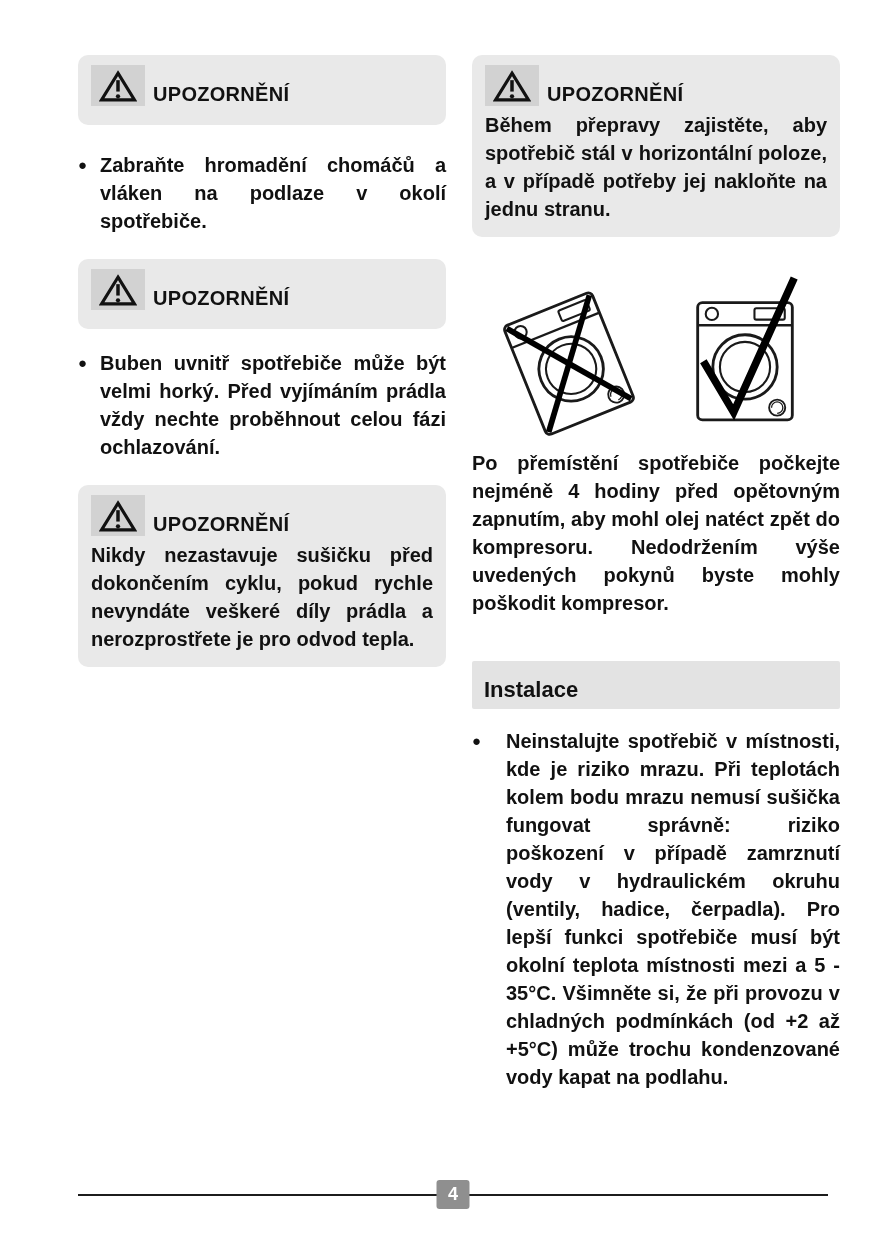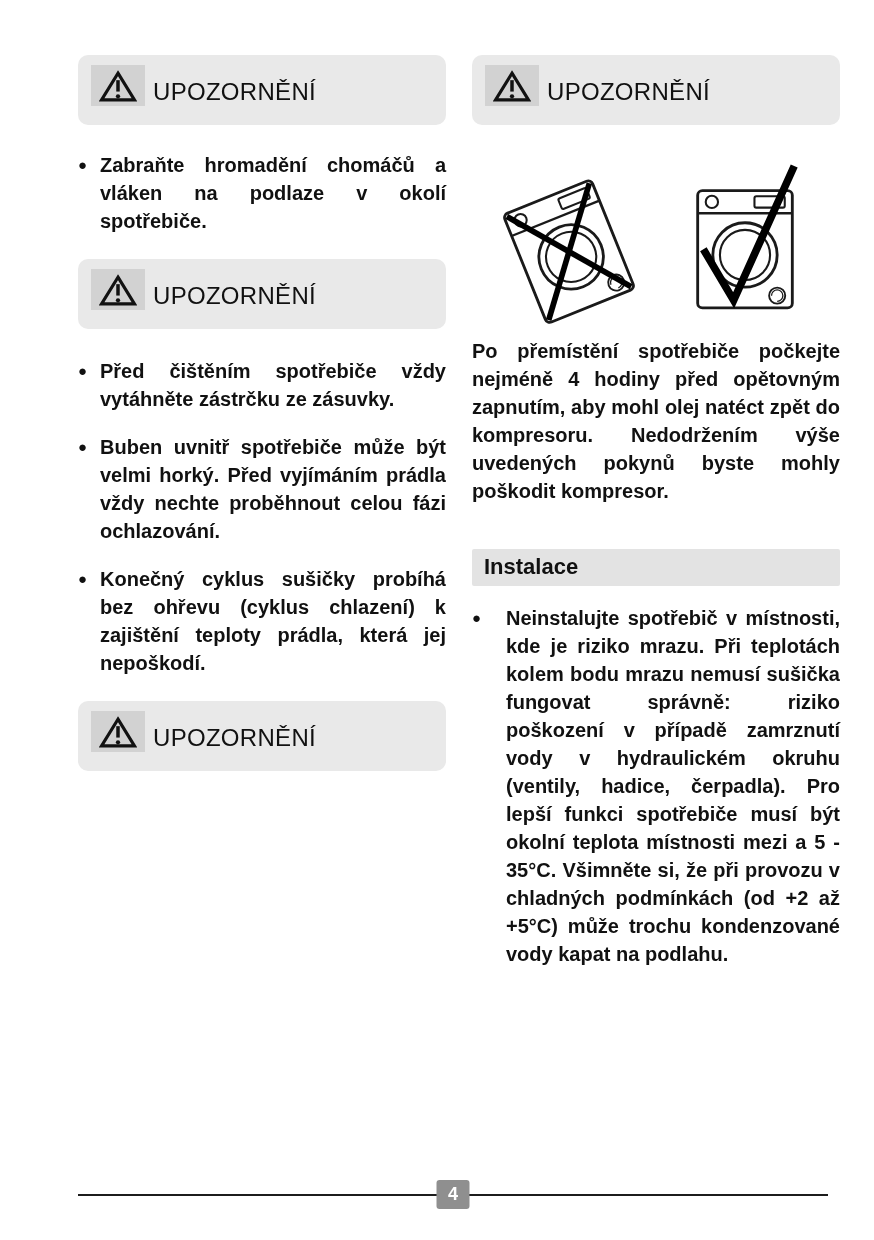--- a/index.html
+++ b/index.html
@@ -20,21 +20,21 @@
     border-radius:10px;
     padding:10px 13px 14px 13px;
   }
   .warning-header { display:flex; align-items:flex-end; gap:8px; margin-bottom:5px; }
   .tri-plate {
     background:#d2d2d2;
     display:inline-flex; align-items:center; justify-content:center;
     padding:5px 8px 3px 8px;
   }
   .warning-title {
-    font-size:24px; font-weight:400; line-height:1;
+    font-size:20px; font-weight:700; line-height:1;
     letter-spacing:0.3px; padding-bottom:2px;
   }
   .wtext, .btext, .para {
     font-size:20px; font-weight:700;
     text-align:justify; line-height:1.4;
   }
 
   
   .bullet { display:flex; }
   .dot { width:22px; flex:0 0 22px; }
@@ -52,21 +52,21 @@
     justify-content:space-around; align-items:center;
     padding:0 6px;
   }
   .fig { display:flex; align-items:center; justify-content:center; }
   .fig.tilted svg { transform:rotate(-22deg) translate(-4px, 2px); }
 
   
   .section-header {
     background:#e3e3e3; border-radius:2px;
     font-size:22px; font-weight:700;
-    padding:5px 12px 6px 12px;
+    padding:16px 12px 6px 12px;
   }
 
   
   .footer { position:absolute; left:78px; right:46px; top:1180px; height:32px; }
   .footer-line { position:absolute; top:14px; left:0; right:0; height:2px; background:#1c1c1c; }
   .page-num {
     position:absolute; left:50%; top:0; transform:translateX(-50%);
     width:33px; height:29px;
     background:#8f8f8f; color:#ffffff;
     display:flex; align-items:center; justify-content:center;
@@ -110,63 +110,57 @@
             <svg viewBox="0 0 60 52" width="38" height="33" aria-hidden="true">
               <path d="M30 5 L56 47 L4 47 Z" fill="none" stroke="#111" stroke-width="5" stroke-linejoin="miter"></path>
               <path d="M30 16 L30 34" stroke="#111" stroke-width="5.5"></path>
               <circle cx="30" cy="41.5" r="3.4" fill="#111"></circle>
             </svg>
           </span>
           <span class="warning-title">UPOZORNĚNÍ</span>
         </div>
       </div>
 
-      <div class="bullet mt28">
-        <span class="dot"></span>
-        <p class="btext">Před čištěním spotřebiče vždy vytáhněte zástrčku ze zásuvky.</p>
-      </div>
 
       <div class="bullet mt20">
         <span class="dot"></span>
         <p class="btext">Buben uvnitř spotřebiče může být velmi horký. Před vyjímáním prádla vždy nechte proběhnout celou fázi ochlazování.</p>
       </div>
 
-      <div class="bullet mt20">
-        <span class="dot"></span>
-        <p class="btext">Konečný cyklus sušičky probíhá bez ohřevu (cyklus chlazení) k zajištění teploty prádla, která jej nepoškodí.</p>
-      </div>
 
       <div class="warning-box mt24">
         <div class="warning-header">
           <span class="tri-plate">
             <svg viewBox="0 0 60 52" width="38" height="33" aria-hidden="true">
               <path d="M30 5 L56 47 L4 47 Z" fill="none" stroke="#111" stroke-width="5" stroke-linejoin="miter"></path>
               <path d="M30 16 L30 34" stroke="#111" stroke-width="5.5"></path>
               <circle cx="30" cy="41.5" r="3.4" fill="#111"></circle>
             </svg>
           </span>
           <span class="warning-title">UPOZORNĚNÍ</span>
         </div>
+        <p class="wtext">Nikdy nezastavuje sušičku před dokončením cyklu, pokud rychle nevyndáte veškeré díly prádla a nerozprostřete je pro odvod tepla.</p>
       </div>
 
     </section>
 
     <section class="col">
 
       <div class="warning-box">
         <div class="warning-header">
           <span class="tri-plate">
             <svg viewBox="0 0 60 52" width="38" height="33" aria-hidden="true">
               <path d="M30 5 L56 47 L4 47 Z" fill="none" stroke="#111" stroke-width="5" stroke-linejoin="miter"></path>
               <path d="M30 16 L30 34" stroke="#111" stroke-width="5.5"></path>
               <circle cx="30" cy="41.5" r="3.4" fill="#111"></circle>
             </svg>
           </span>
           <span class="warning-title">UPOZORNĚNÍ</span>
         </div>
+        <p class="wtext">Během přepravy zajistěte, aby spotřebič stál v horizontální poloze, a v případě potřeby jej nakloňte na jednu stranu.</p>
       </div>
 
       <div class="illustrations mt20">
         <div class="fig tilted">
           <svg viewBox="0 0 112 164" width="106" height="156" aria-hidden="true">
             <rect x="6" y="34" width="100" height="124" rx="5" fill="#fff" stroke="#1a1a1a" stroke-width="3"></rect>
             <line x1="6" y1="58" x2="106" y2="58" stroke="#1a1a1a" stroke-width="2.5"></line>
             <circle cx="21" cy="46" r="6.5" fill="none" stroke="#1a1a1a" stroke-width="2.2"></circle>
             <rect x="66" y="40" width="32" height="12" rx="2" fill="none" stroke="#1a1a1a" stroke-width="2.2"></rect>
             <circle cx="56" cy="102" r="34" fill="none" stroke="#1a1a1a" stroke-width="3"></circle>

